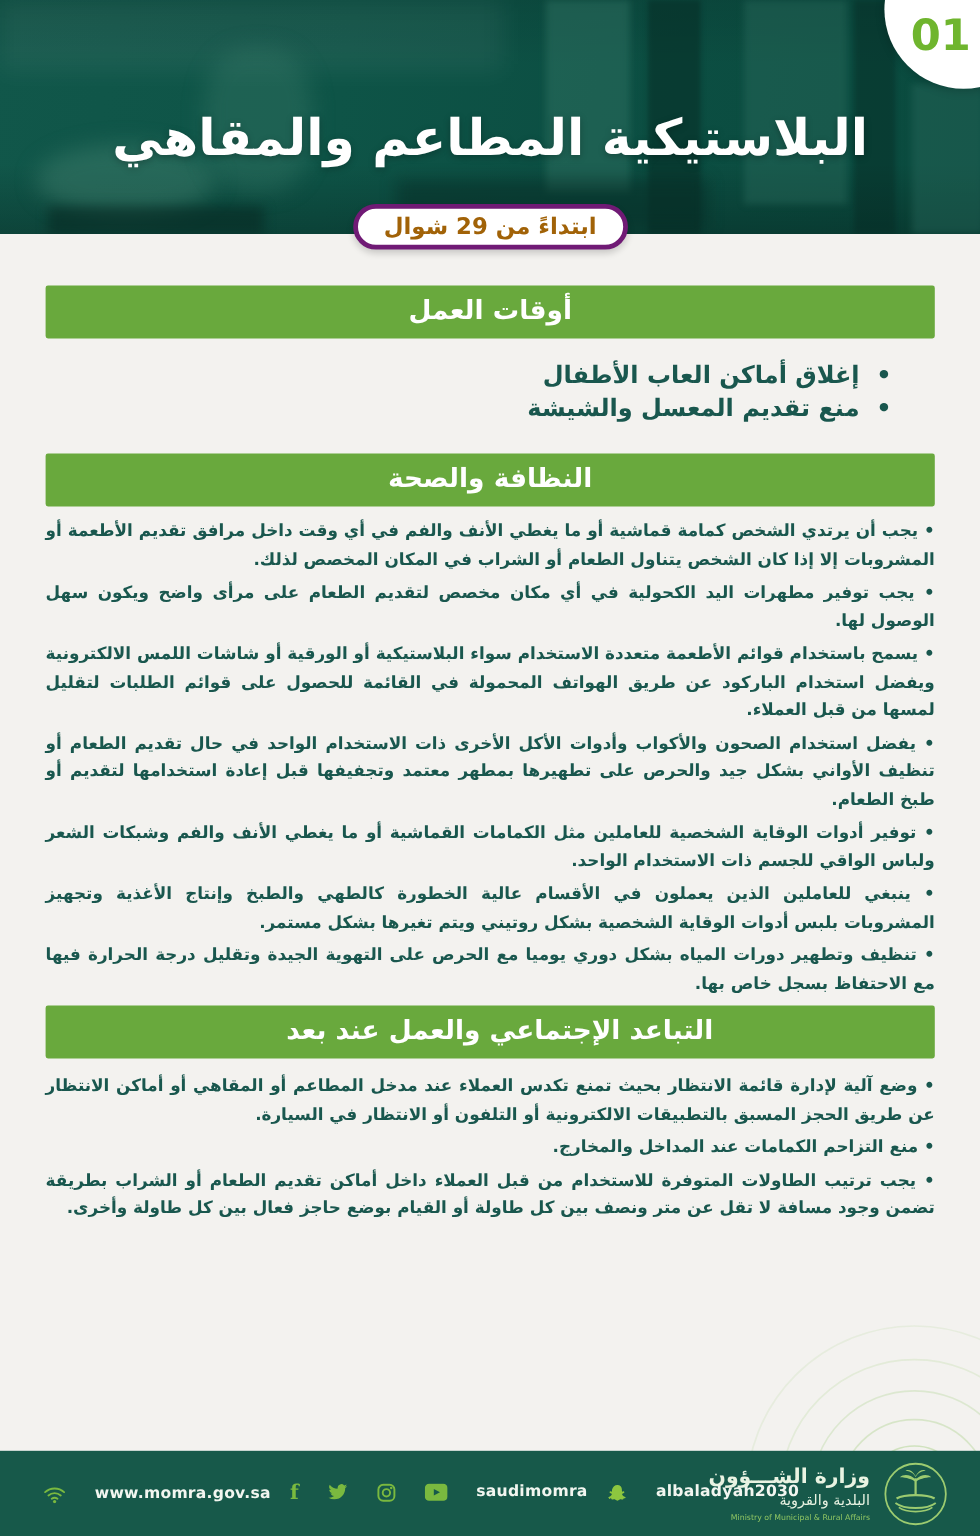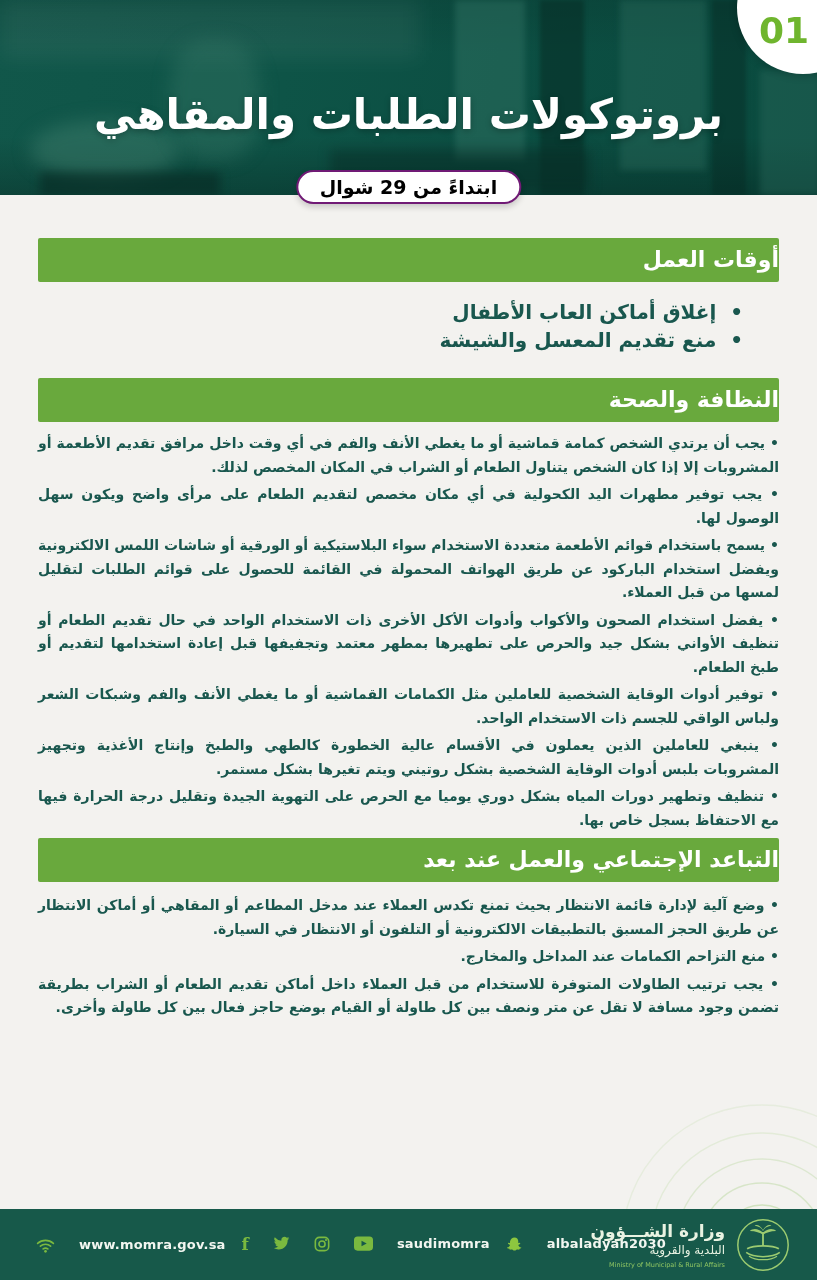--- a/index.html
+++ b/index.html
@@ -42,30 +42,30 @@
     width:132px;height:132px;border-radius:50%;background:#ffffff;
     box-shadow:0 2px 8px rgba(0,0,0,.18);
   }
   .num-circle .num{
     position:absolute;left:22px;top:68px;
     color:#6fb52e;font-size:36px;font-weight:bold;font-family:"DejaVu Sans", sans-serif;
   }
   
   .start-pill{
     position:absolute;top:170px;left:50%;transform:translateX(-50%);z-index:5;
-    background:#ffffff;border:2px solid #701a75;border-radius:20px;
+    background:#ffffff;border:4px solid #701a75;border-radius:20px;
     padding:4px 22px;
-    color:#000000;font-size:19px;font-weight:bold;direction:rtl;white-space:nowrap;
+    color:#a16207;font-size:19px;font-weight:bold;direction:rtl;white-space:nowrap;
     box-shadow:0 3px 6px rgba(0,0,0,.18);
   }
   
   .main{flex:1 1 auto;padding:0 38px;direction:rtl;}
   .bar{
     background:#69a93d;color:#ffffff;
-    text-align:right;font-weight:bold;font-size:22px;
+    text-align:center;font-weight:bold;font-size:22px;
     height:44px;line-height:44px;border-radius:2px;
   }
   .bar-work{margin:43px 0 16px 0;}
   .bar-hyg{margin:20px 0 10px 0;}
   .bar-dist{margin:6px 0 12px 0;padding-left:16px;}
   .worklist{
     list-style:none;margin:0 36px 24px 0;padding:0;
     text-align:right;color:#19574e;font-weight:bold;
     font-size:20px;line-height:28px;
   }
@@ -107,21 +107,21 @@
     <div class="shape sh-ceiling"></div>
     <div class="shape sh-pane1"></div>
     <div class="shape sh-pane2"></div>
     <div class="shape sh-pane3"></div>
     <div class="shape sh-mull1"></div>
     <div class="shape sh-mull2"></div>
     <div class="shape sh-chair1"></div>
     <div class="shape sh-chair2"></div>
     <div class="shape sh-table1"></div>
     <div class="shape sh-table2"></div>
-    <h1 class="hero-title">بروتوكولات الطلبات والمقاهي</h1>
+    <h1 class="hero-title">البلاستيكية المطاعم والمقاهي</h1>
     <div class="num-circle">
       <span class="num">01</span>
     </div>
   </header>
 
   <div class="start-pill">ابتداءً من 29 شوال</div>
 
   <main class="main">
 
     <div class="bar bar-work">أوقات العمل</div>

